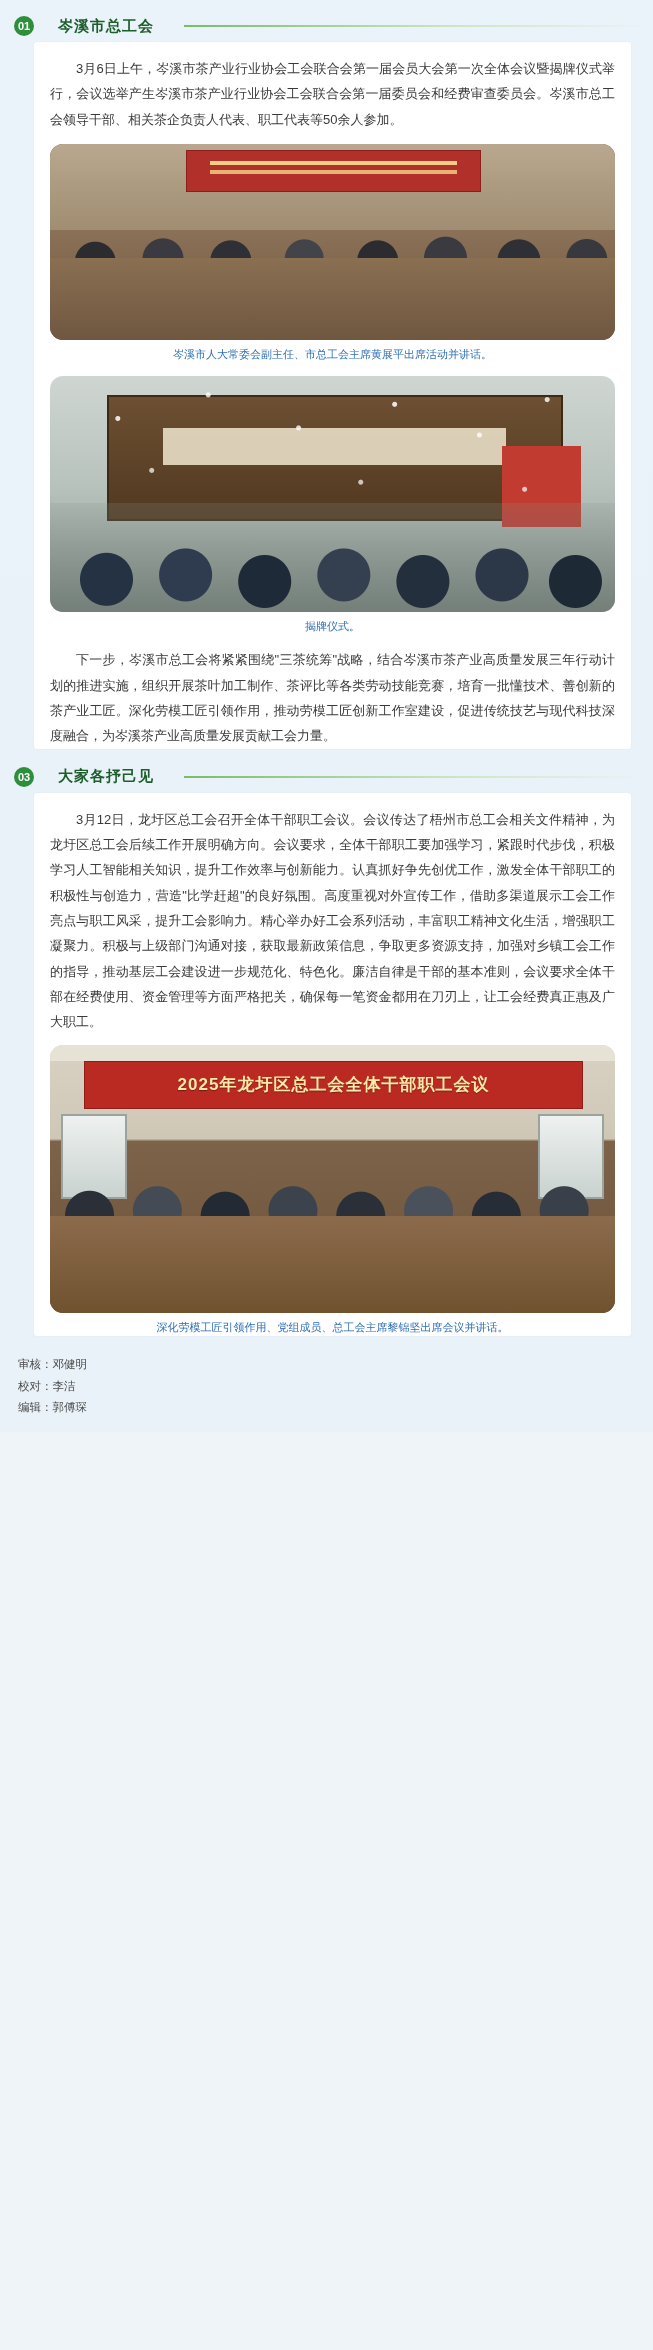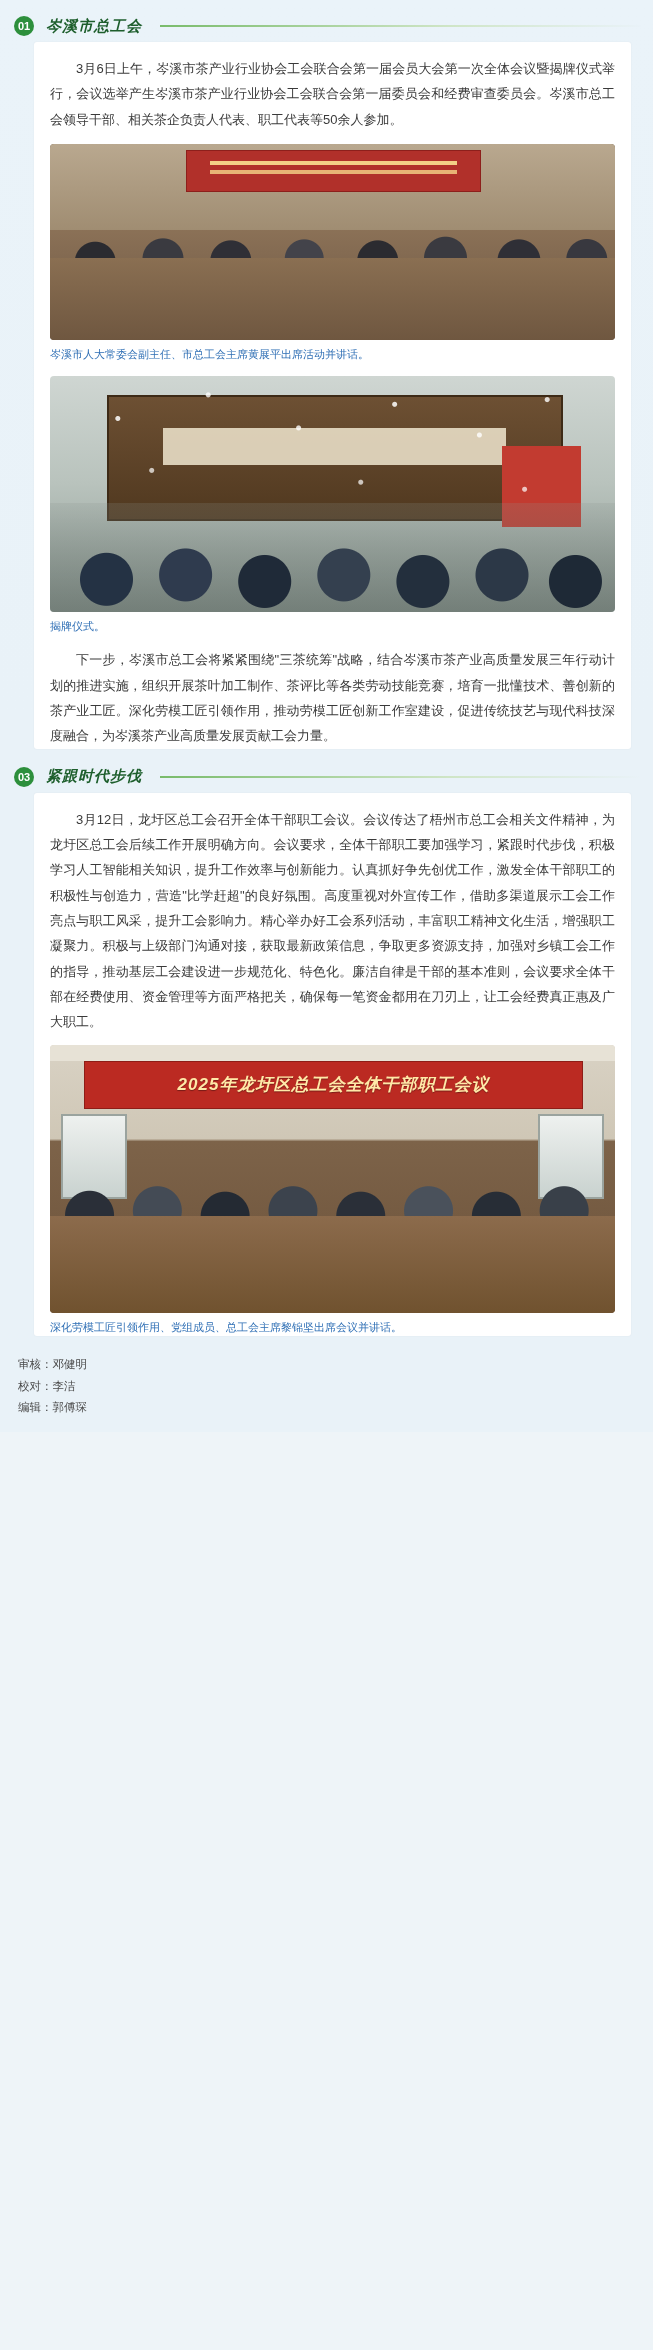--- a/index.html
+++ b/index.html
@@ -16,41 +16,40 @@
     width: 653px;
     box-sizing: border-box;
     padding: 10px 12px 14px 12px;
     background: linear-gradient(180deg, #eaf3f9 0%, #e9f2f8 50%, #e9f2f8 100%);
   }
 
   
   .section-header {
     display: flex;
     align-items: center;
-    gap: 12px;
+    gap: 24px;
     margin: 6px 0 4px 2px;
   }
   .badge {
     width: 20px;
     height: 20px;
     border-radius: 50%;
     background: #2d8f3c;
     color: #ffffff;
     font-size: 11px;
     line-height: 20px;
     text-align: center;
     font-weight: bold;
     flex: 0 0 auto;
   }
   .section-title {
     font-size: 15px;
     font-weight: bold;
     color: #1d5e2c;
     letter-spacing: 1px;
-    font-style: italic;
   }
   .header-rule {
     flex: 1 1 auto;
     height: 2px;
     background: linear-gradient(90deg, #79bb6b 0%, #cfe5c6 60%, #e9f2f8 100%);
     margin-left: 6px;
   }
 
   
   .card {
@@ -72,31 +71,31 @@
     margin-bottom: 0;
   }
 
   
   figure {
     margin: 10px 0 12px 0;
   }
   figcaption {
     font-size: 11px;
     color: #2f6fb5;
+    text-align: center;
     margin-top: 6px;
     line-height: 1.6;
     font-family: Liberation Serif, serif;
   }
 
   .photo {
     width: 100%;
-    border-radius: 4px;
+    border-radius: 13px;
     position: relative;
     overflow: hidden;
-    font-style: italic;
   }
 
   
   .photo-meeting {
     height: 196px;
     background:
       linear-gradient(180deg, #6d5a46 0%, #5a4736 22%, #7b6450 28%, #8d7358 40%, #6a5441 100%);
   }
   .photo-meeting .wall {
     position: absolute;
@@ -292,21 +291,21 @@
         <div class="confetti"></div>
       </div>
       <figcaption>揭牌仪式。</figcaption>
     </figure>
 
     <p>下一步，岑溪市总工会将紧紧围绕"三茶统筹"战略，结合岑溪市茶产业高质量发展三年行动计划的推进实施，组织开展茶叶加工制作、茶评比等各类劳动技能竞赛，培育一批懂技术、善创新的茶产业工匠。深化劳模工匠引领作用，推动劳模工匠创新工作室建设，促进传统技艺与现代科技深度融合，为岑溪茶产业高质量发展贡献工会力量。</p>
   </div>
 
   <div class="section-header">
     <span class="badge">03</span>
-    <span class="section-title">紧跟时代步伐</span>
+    <span class="section-title">大家各抒己见</span>
     <span class="header-rule"></span>
   </div>
 
   <div class="card">
     <p>3月12日，龙圩区总工会召开全体干部职工会议。会议传达了梧州市总工会相关文件精神，为龙圩区总工会后续工作开展明确方向。会议要求，全体干部职工要加强学习，紧跟时代步伐，积极学习人工智能相关知识，提升工作效率与创新能力。认真抓好争先创优工作，激发全体干部职工的积极性与创造力，营造"比学赶超"的良好氛围。高度重视对外宣传工作，借助多渠道展示工会工作亮点与职工风采，提升工会影响力。精心举办好工会系列活动，丰富职工精神文化生活，增强职工凝聚力。积极与上级部门沟通对接，获取最新政策信息，争取更多资源支持，加强对乡镇工会工作的指导，推动基层工会建设进一步规范化、特色化。廉洁自律是干部的基本准则，会议要求全体干部在经费使用、资金管理等方面严格把关，确保每一笔资金都用在刀刃上，让工会经费真正惠及广大职工。</p>
 
     <figure>
       <div class="photo photo-conference">
         <div class="ceiling"></div>
         <div class="redbanner">2025年龙圩区总工会全体干部职工会议</div>

